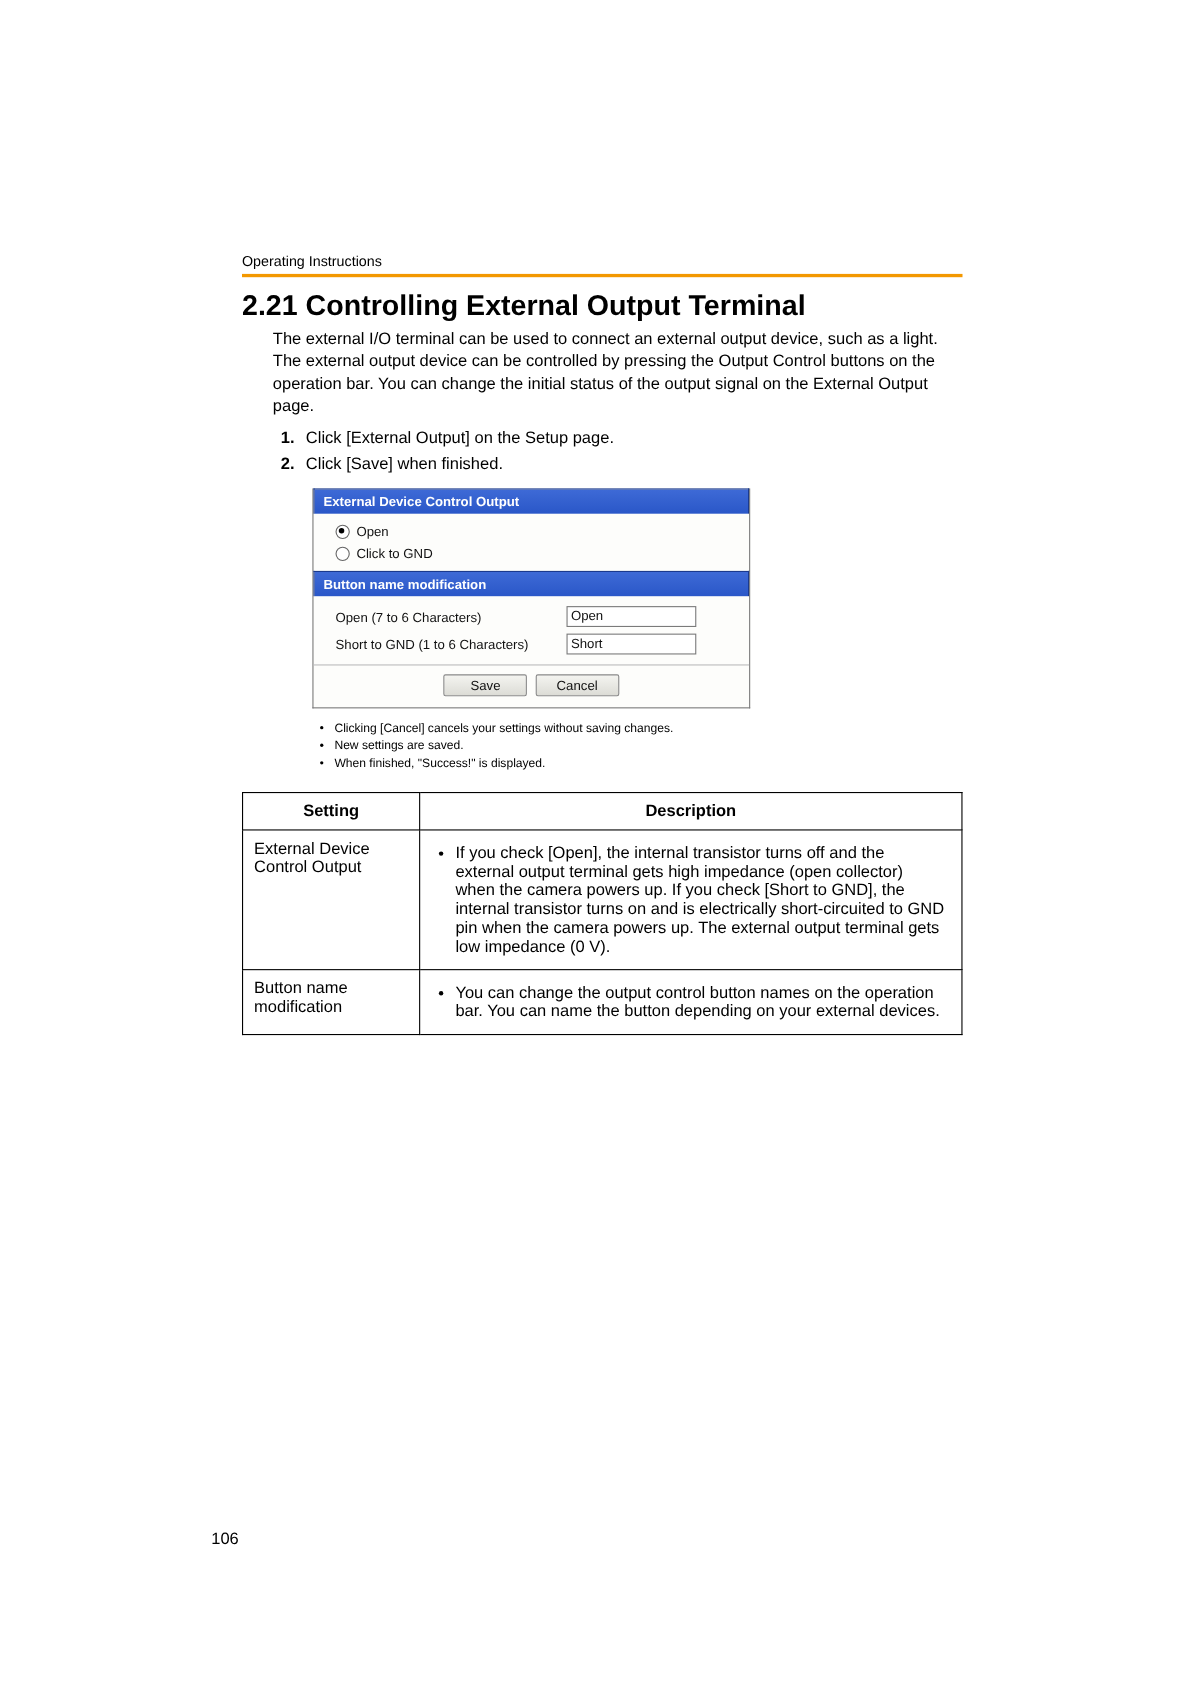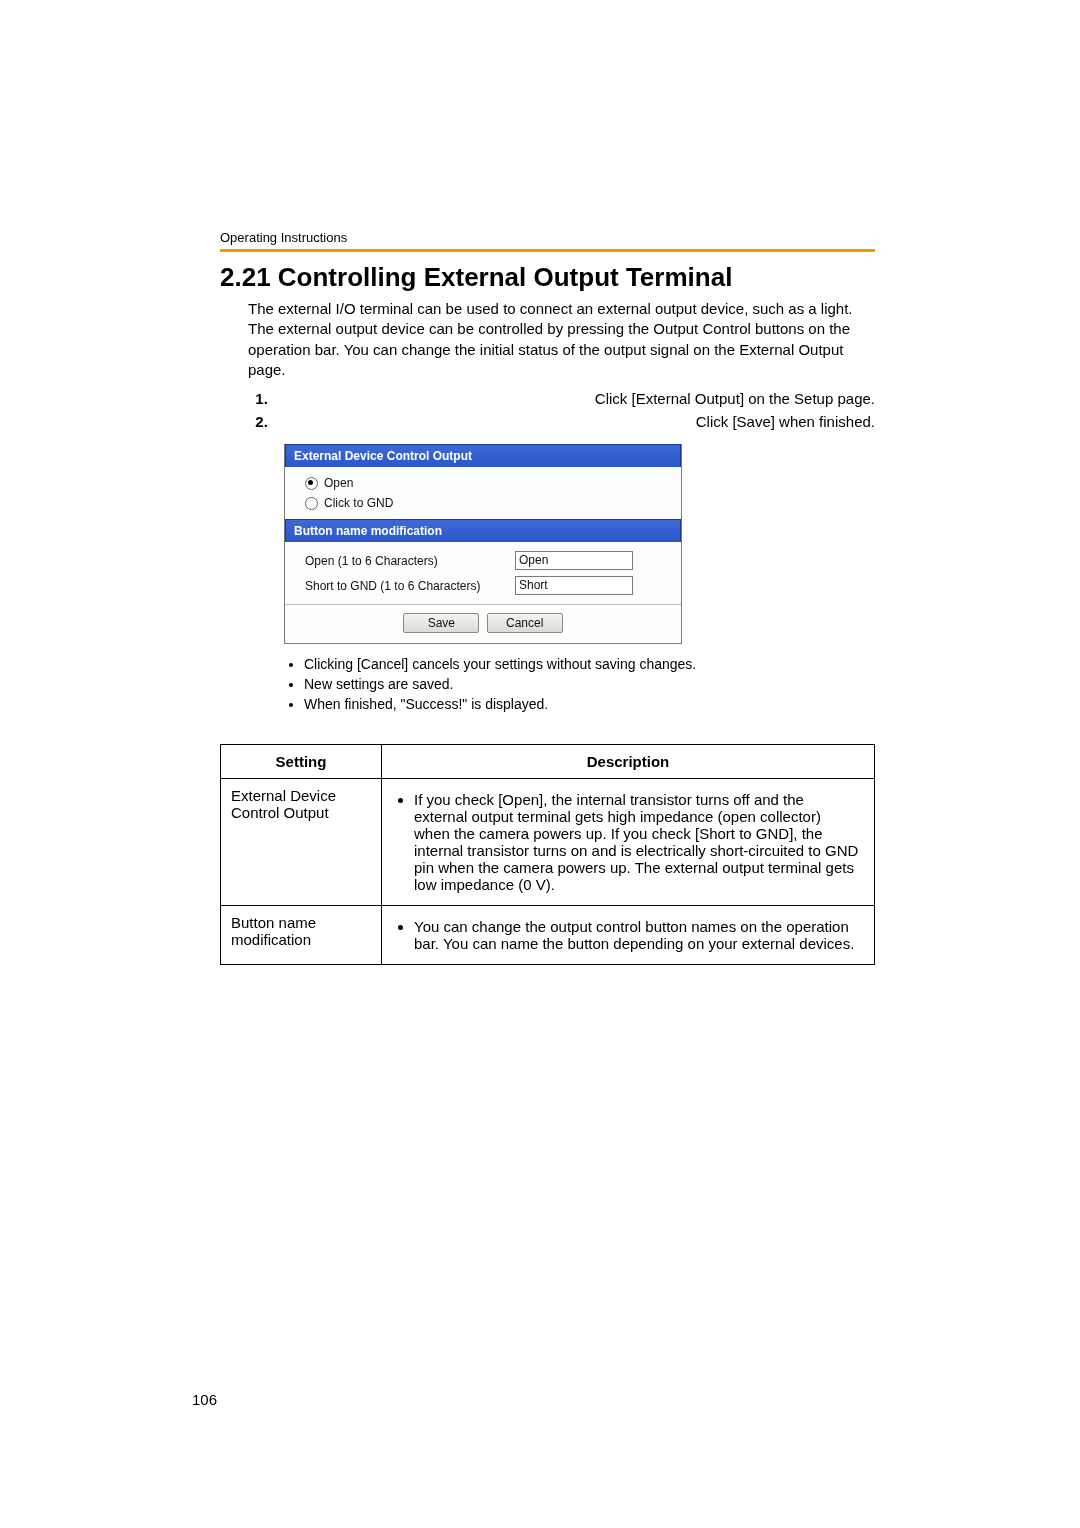--- a/index.html
+++ b/index.html
@@ -33,21 +33,20 @@
   .intro {
     font-size: 15px;
     line-height: 1.35;
     margin: 0 0 10px 28px;
   }
   ol.steps {
     list-style: decimal;
     margin: 0 0 14px 28px;
     padding-left: 24px;
     font-size: 15px;
-    text-align: right;
   }
   ol.steps > li {
     padding-left: 6px;
     margin-bottom: 6px;
   }
   ol.steps > li::marker {
     font-weight: bold;
   }
 
   
@@ -120,23 +119,23 @@
     padding: 2px 0;
     width: 74px;
     font-size: 12px;
     text-align: center;
     margin: 0 2px;
   }
 
   
   ul.bullets {
     list-style: disc;
-    margin: 0 0 32px 64px;
+    margin: 0 0 20px 64px;
     padding-left: 20px;
-    font-size: 14px;
+    font-size: 11px;
   }
   ul.bullets li { margin-bottom: 4px; }
 
   
   table.desc {
     border-collapse: collapse;
     width: 100%;
     margin: 0 0 20px 0;
     font-size: 15px;
   }
@@ -205,21 +204,21 @@
         <span>Open</span>
       </div>
       <div class="dlg-row">
         <span class="radio"></span>
         <span>Click to GND</span>
       </div>
     </div>
     <div class="dlg-header">Button name modification</div>
     <div class="dlg-body">
       <div class="dlg-row">
-        <span class="label-col">Open (1 to 6 Characters)</span>
+        <span class="label-col">Open (7 to 6 Characters)</span>
         <span class="txt-field">Open</span>
       </div>
       <div class="dlg-row">
         <span class="label-col">Short to GND (1 to 6 Characters)</span>
         <span class="txt-field">Short</span>
       </div>
     </div>
     <div class="dlg-footer">
       <span class="dlg-btn">Save</span>
       <span class="dlg-btn">Cancel</span>

